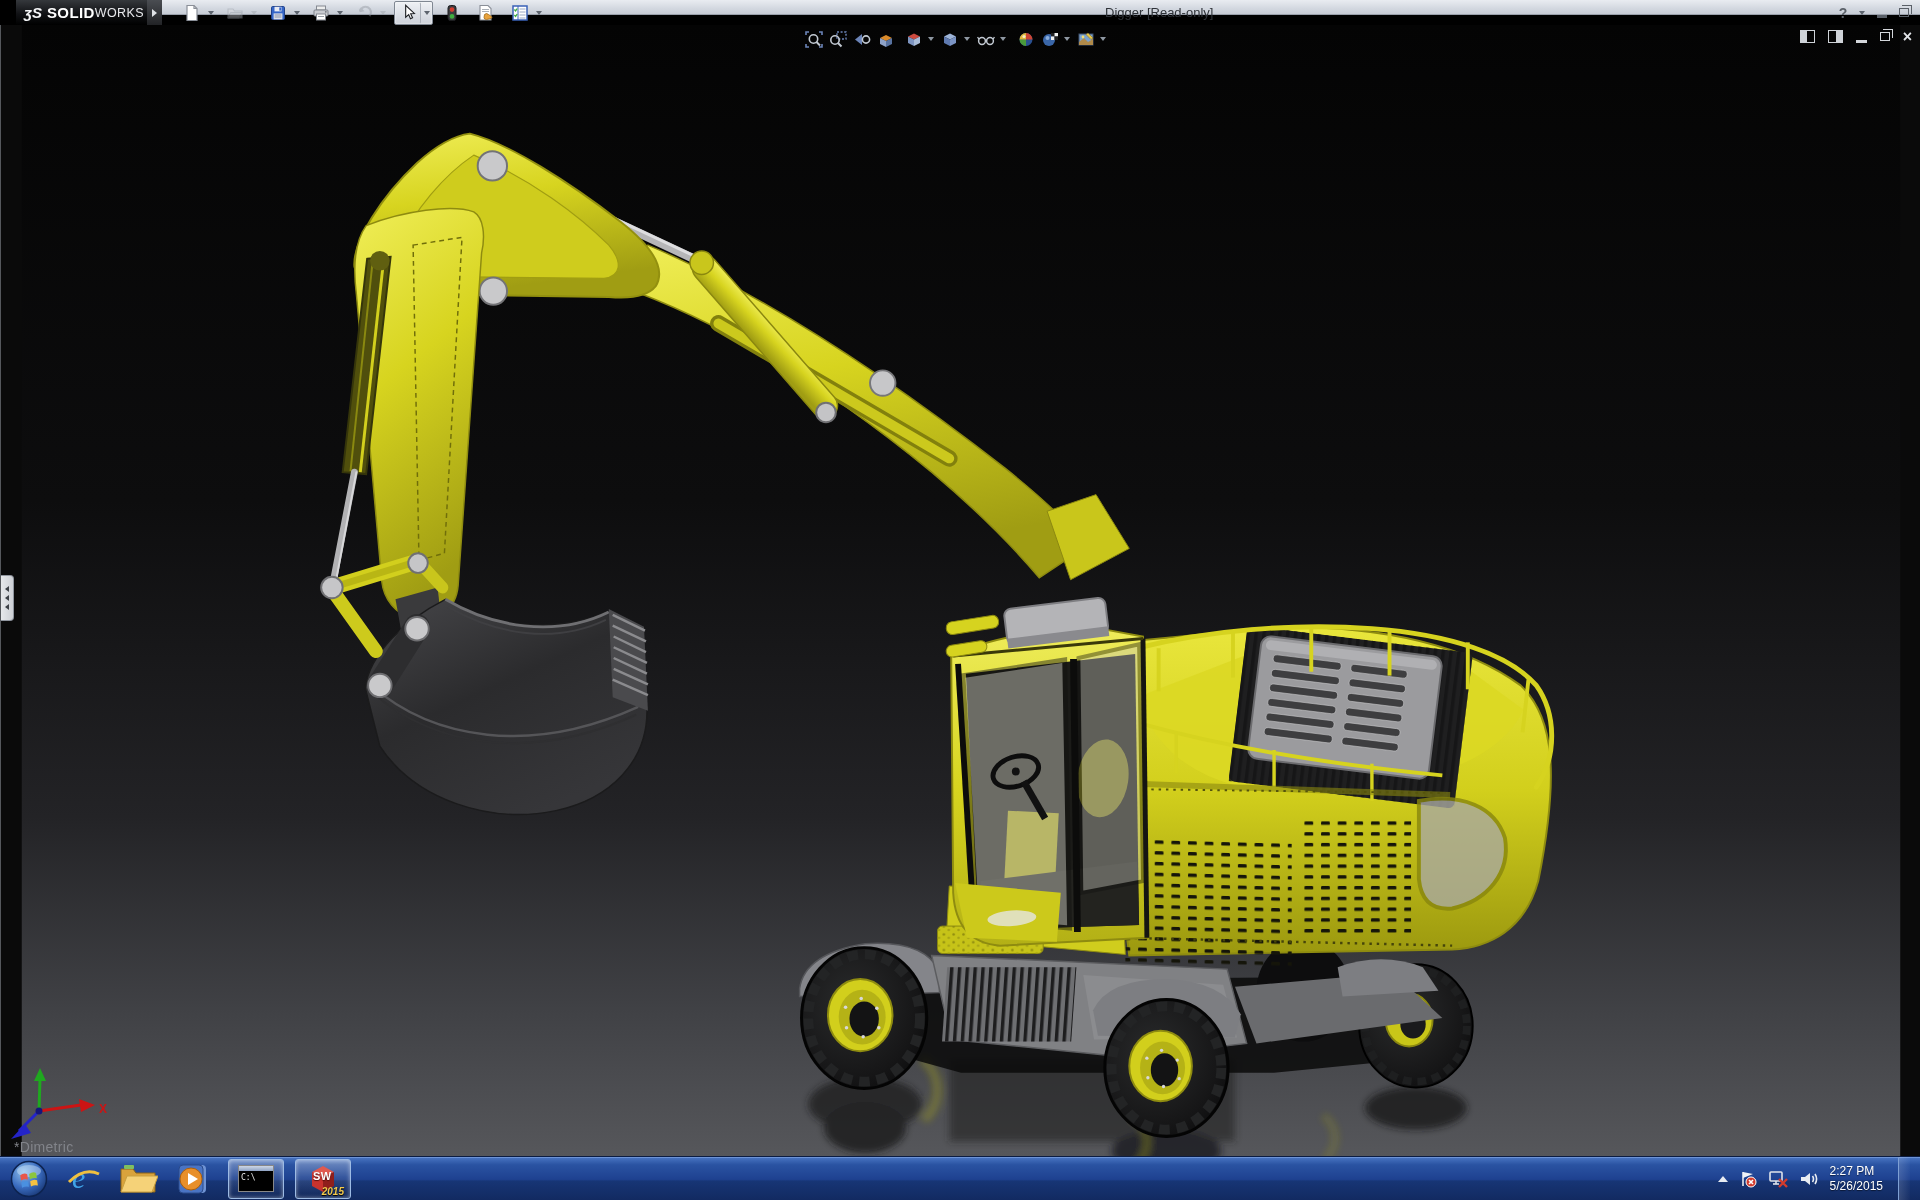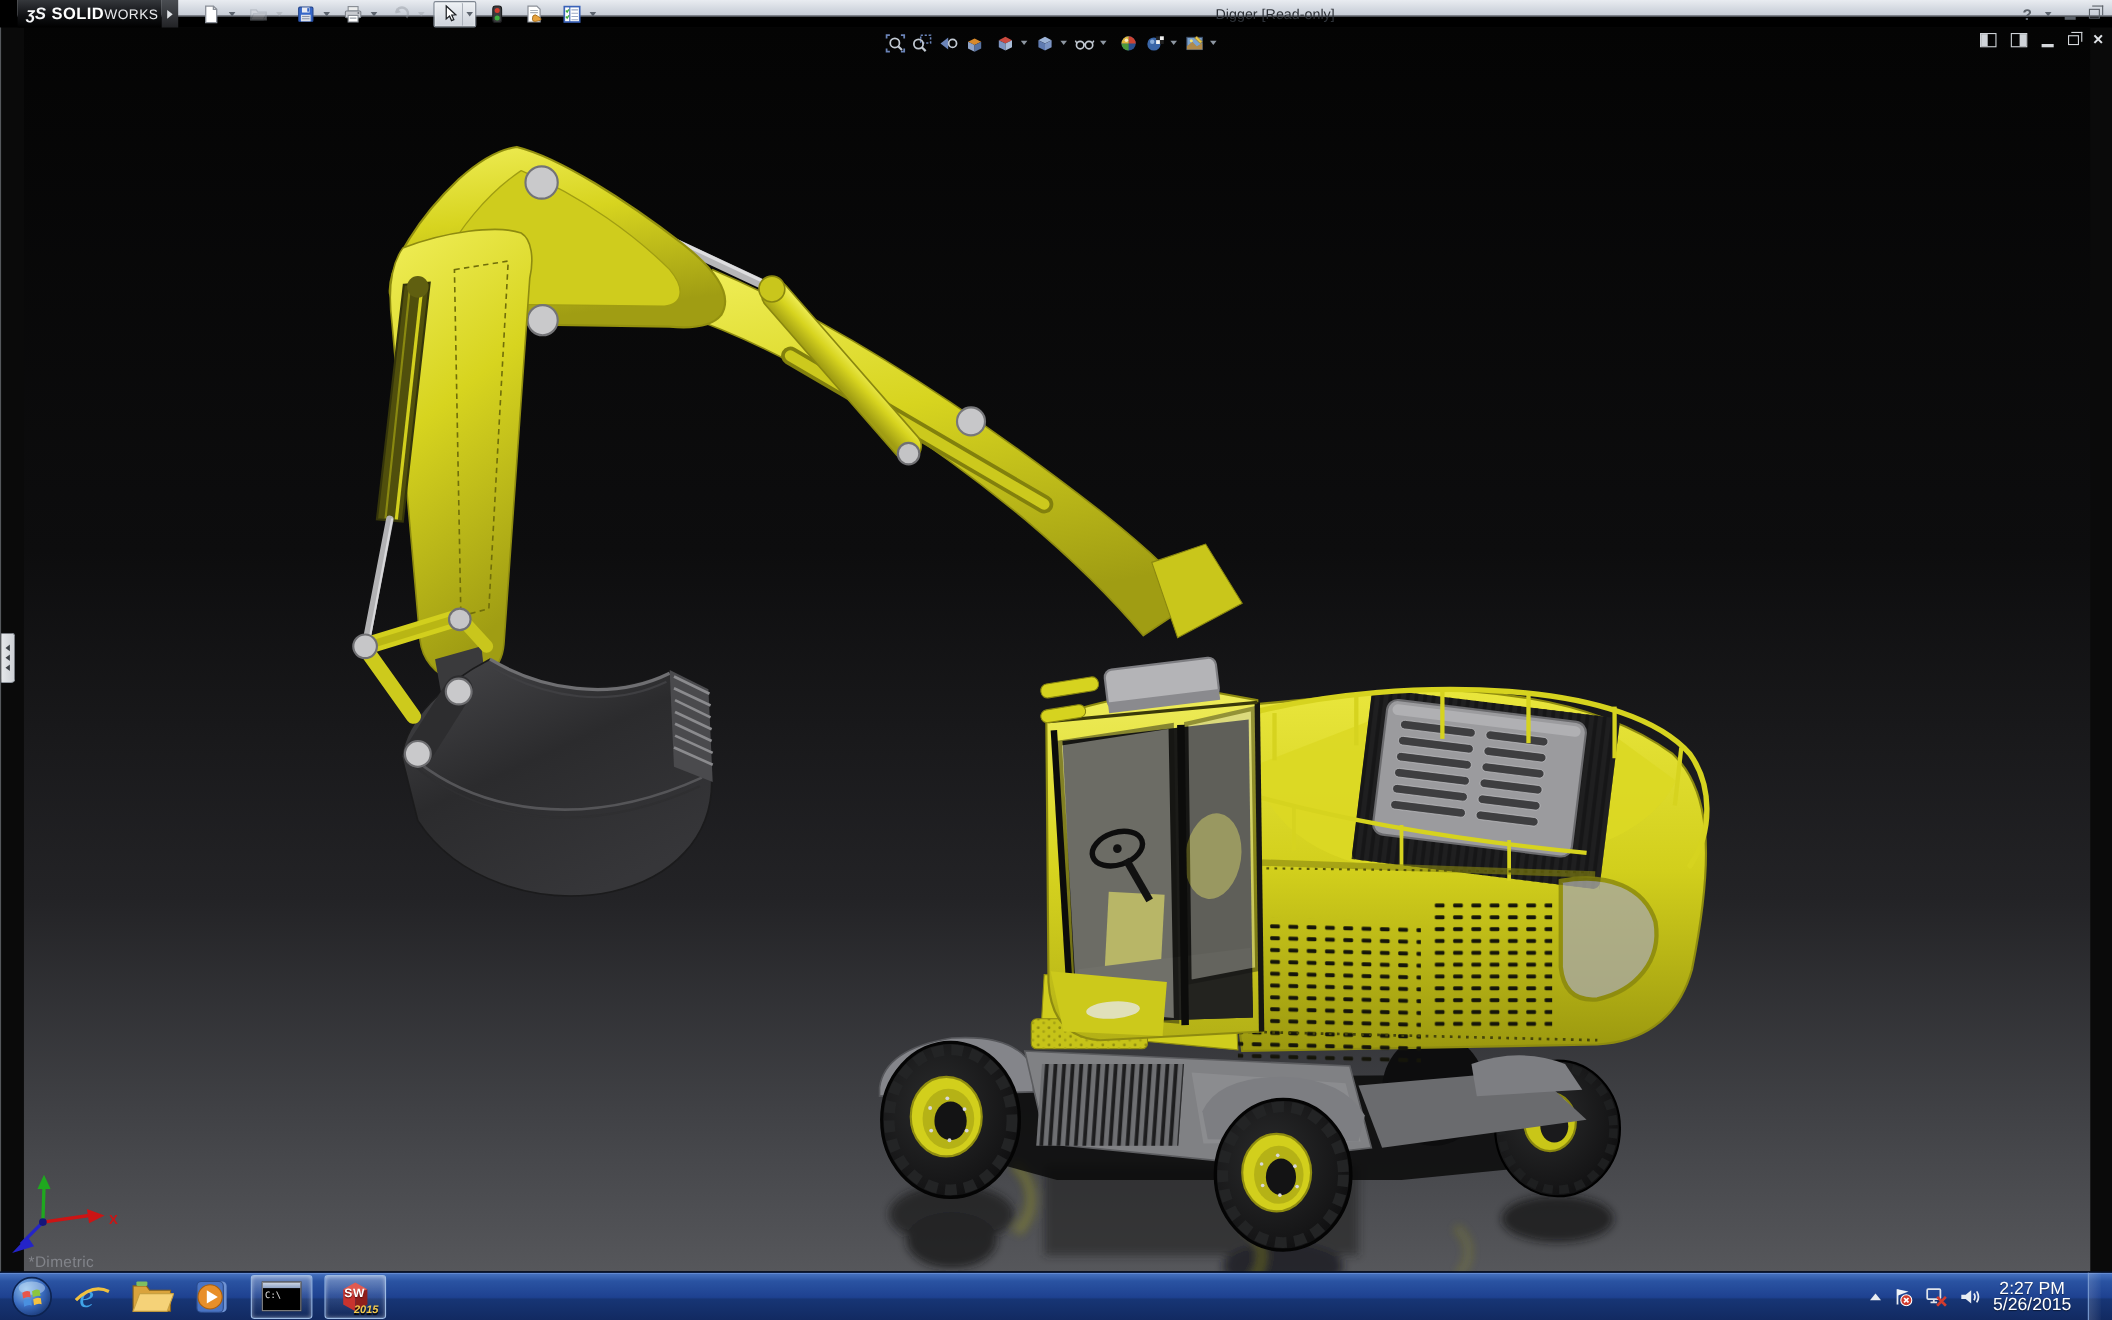--- a/index.html
+++ b/index.html
@@ -58,37 +58,37 @@
   .vp-restore { width:10px; height:9px; border:1.5px solid #d4d7db; position:relative;}
   .vp-restore::before { content:""; position:absolute; left:2px; top:-4px; width:9px; height:8px; border:1.5px solid #d4d7db; border-bottom:none; border-left:none;}
   .vp-close { color:#e2e5e9; font-size:16px; font-weight:bold; line-height:13px;}
 
   
   .panel-tab { position:absolute; left:0; top:550px; width:13px; height:46px;
     background:linear-gradient(90deg,#e6e8eb,#cdd0d5); border:1px solid #8f959e; border-left:none;
     border-radius:0 4px 4px 0; display:flex; flex-direction:column; align-items:center; justify-content:center; gap:3px; z-index:5;}
   .tri-left { width:0;height:0;border-top:3.5px solid transparent;border-bottom:3.5px solid transparent;border-right:4.5px solid #3c4046;}
 
-  .view-label { position:absolute; left:25px; top:1114px; font-size:14px; color:#82848a; letter-spacing:.3px; z-index:4;}
+  .view-label { position:absolute; left:13px; top:1114px; font-size:14px; color:#82848a; letter-spacing:.3px; z-index:4;}
   .triad { position:absolute; left:6px; top:1042px; z-index:4; }
 
   
   .taskbar { position:absolute; left:0; top:1156px; width:1920px; height:44px;
     background:linear-gradient(#4a76c4,#2a53a2 18%,#1e4190 52%,#173575 56%,#122a61);
     border-top:1px solid #0b1c42; box-shadow:inset 0 1px 0 #6d93d6; z-index:30;
     display:flex; align-items:center;}
   .tb-items { display:flex; align-items:center; height:100%; }
   .task-ico { display:flex; align-items:center; justify-content:center; height:100%; }
   .task-btn-active { height:40px; margin-top:0; display:flex; align-items:center; justify-content:center;
     width:56px; border:1px solid #9dbbe4; border-radius:3px;
     background:linear-gradient(rgba(255,255,255,.32),rgba(255,255,255,.10) 45%,rgba(10,25,60,.25));
     box-shadow:inset 0 0 4px rgba(255,255,255,.5);}
   .tray { margin-left:auto; display:flex; align-items:center; gap:11px; padding-right:10px; height:100%;}
   .tri-up { width:0;height:0;border-left:5px solid transparent;border-right:5px solid transparent;border-bottom:6px solid #e8ecf2;}
-  .clock { text-align:center; color:#fff; font-size:16px; line-height:15px; padding-right:4px; text-shadow:0 1px 1px rgba(0,0,0,.5);}
+  .clock { text-align:left; color:#fff; font-size:12px; line-height:15px; padding-right:4px; text-shadow:0 1px 1px rgba(0,0,0,.5);}
   .show-desktop { width:12px; height:44px; border-left:1px solid #7ea0d4; background:linear-gradient(90deg,rgba(255,255,255,.15),rgba(255,255,255,.02));}
   .cmd-mini { width:36px; height:27px; background:#000; border:1px solid #888; display:flex; flex-direction:column;}
   .cmd-mini-bar { height:5px; background:linear-gradient(#cdd6e6,#8fa3c4); }
   .cmd-text { color:#e8e8e8; font-family:"DejaVu Sans Mono", monospace; font-size:8px; padding:2px 0 0 2px; }
   .sw-wrap { position:relative; width:34px; height:32px;text-decoration:underline; }
   .sw-badge { position:absolute; right:-4px; bottom:-2px; color:#f2c94c; font-weight:bold; font-style:italic; font-size:10px; text-shadow:0 1px 1px #000;}
   .sw-letters { position:absolute; left:7px; top:7px; color:#fff; font-weight:bold; font-size:11px; letter-spacing:.5px; text-shadow:0 1px 1px #5a0f0c;}
 </style>
 </head>
 <body>

